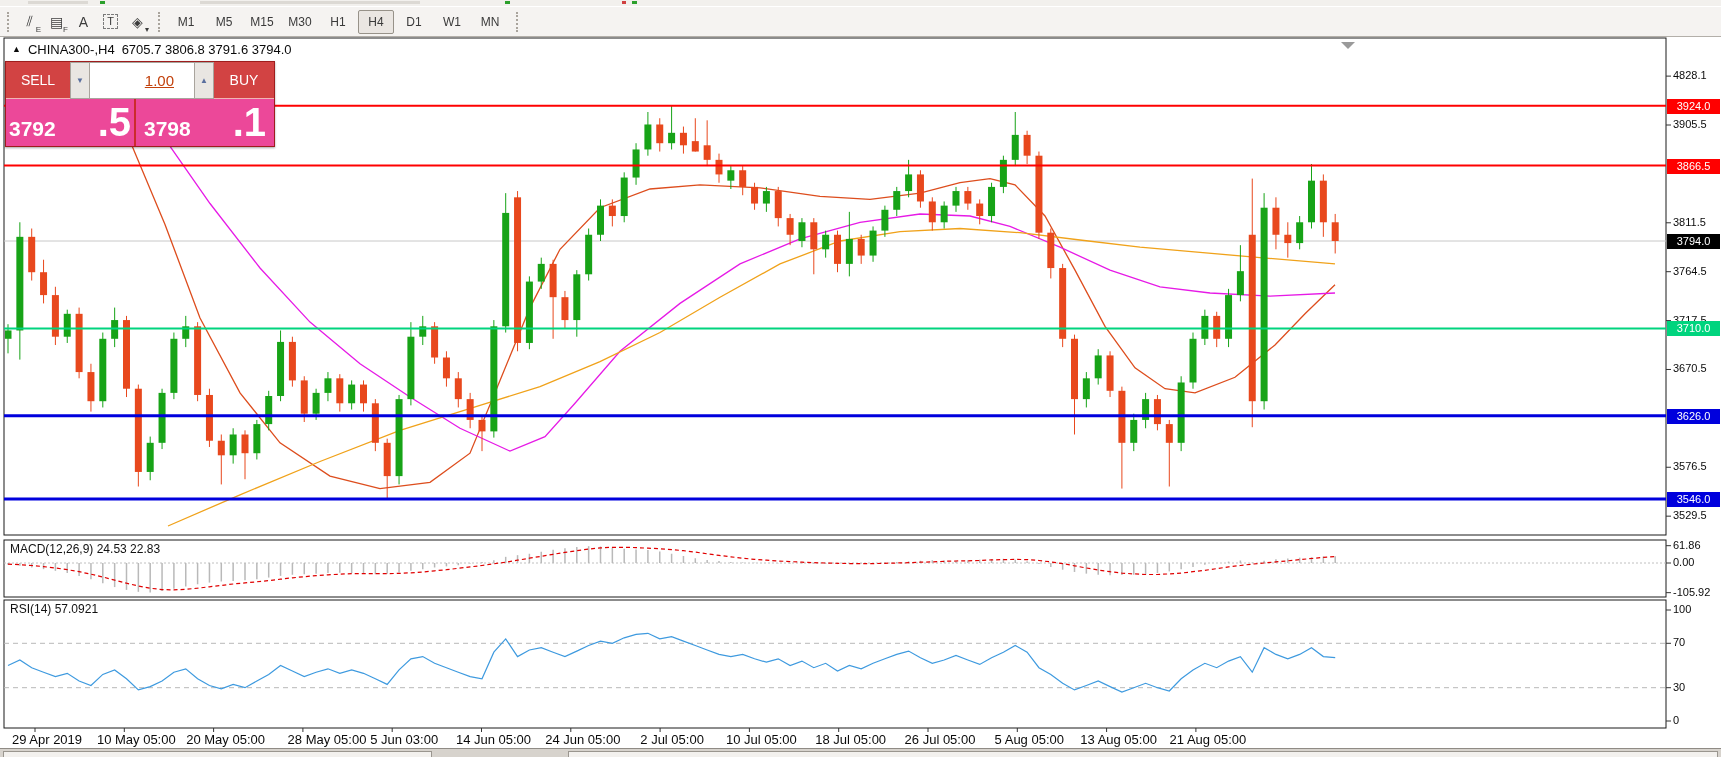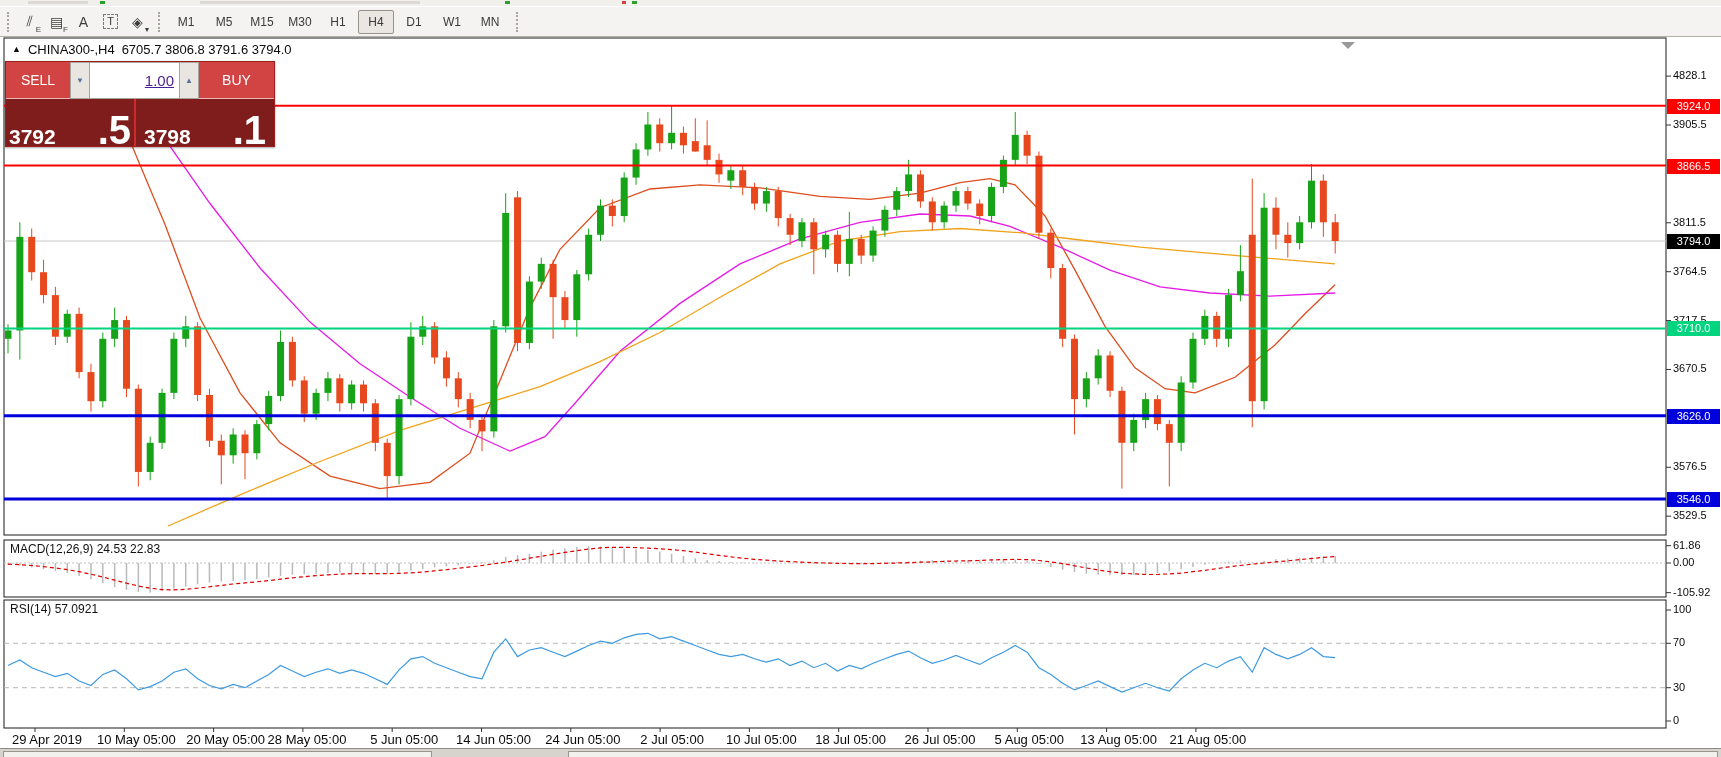--- a/index.html
+++ b/index.html
@@ -31,24 +31,24 @@
   
   .trade-panel{position:absolute;left:5px;top:61px;width:268px;z-index:3;background:#cb2b2b;
                border:1px solid #9e1d1d;box-shadow:0 1px 2px rgba(0,0,0,.35);color:#fff;}
   .tp-row{display:flex;align-items:stretch;height:37px;}
   .tp-btn{display:flex;align-items:center;justify-content:center;font-size:14px;color:#fff;
           background:#d24343;border-bottom:1px solid #f0b5b5;cursor:pointer;}
   .tp-sell{width:64px;}
   .tp-buy{flex:1;}
   .spin-btn{width:18px;background:#e9e6e2;border:1px solid #a9a49d;color:#5a6f9e;font-size:8px;
             display:flex;align-items:center;justify-content:center;cursor:pointer;}
-  .vol-field{width:84px;background:#ffffff;color:#4c1d95;font-size:15px;display:flex;
-             align-items:center;justify-content:flex-end;padding-right:5px;border-top:1px solid #a9a49d;border-bottom:1px solid #a9a49d;text-decoration:underline;}
+  .vol-field{width:84px;background:#ffffff;color:#c2410c;font-size:15px;display:flex;
+             align-items:center;justify-content:flex-end;padding-right:20px;border-top:1px solid #a9a49d;border-bottom:1px solid #a9a49d;text-decoration:underline;}
   .tp-prices{display:flex;height:47px;}
-  .tp-price{background:#7f1d1d;display:flex;align-items:baseline;justify-content:center;padding-top:12px;gap:42px;}
+  .tp-price{background:#ec4899;display:flex;align-items:baseline;justify-content:center;padding-top:4px;gap:42px;}
   .tp-price.sell{width:128px;margin-right:2px;}
   .tp-price.buy{flex:1;}
   .big-main{font-size:21px;font-weight:bold;}
   .big-frac{font-size:40px;font-weight:bold;line-height:38px;}
 
   
   .annotation{position:absolute;left:1253px;top:341px;z-index:2;font-size:47px;color:#fb221a;
               white-space:nowrap;letter-spacing:1px;}
 
   
@@ -572,22 +572,22 @@
       <div class="axis-label" style="top: 538.679px;">61.86</div>
       <div class="axis-label" style="top: 556px;">0.00</div>
       <div class="axis-label" style="top: 585.658px;">-105.92</div>
       <div class="axis-label" style="top: 603px;">100</div>
       <div class="axis-label" style="top: 636.3px;">70</div>
       <div class="axis-label" style="top: 680.7px;">30</div>
       <div class="axis-label" style="top: 714px;">0</div>
       <div class="time-label" style="left: 35px;">29 Apr 2019</div>
       <div class="time-label" style="left: 124.3px;">10 May 05:00</div>
       <div class="time-label" style="left: 213.6px;">20 May 05:00</div>
-      <div class="time-label" style="left: 295px;">28 May 05:00</div>
-      <div class="time-label" style="left: 392.2px;">5 Jun 05:00</div>
+      <div class="time-label" style="left: 315px;">28 May 05:00</div>
+      <div class="time-label" style="left: 392.2px;">5 Jun 03:00</div>
       <div class="time-label" style="left: 481.5px;">14 Jun 05:00</div>
       <div class="time-label" style="left: 570.8px;">24 Jun 05:00</div>
       <div class="time-label" style="left: 660.1px;">2 Jul 05:00</div>
       <div class="time-label" style="left: 749.4px;">10 Jul 05:00</div>
       <div class="time-label" style="left: 838.7px;">18 Jul 05:00</div>
       <div class="time-label" style="left: 928px;">26 Jul 05:00</div>
       <div class="time-label" style="left: 1017.3px;">5 Aug 05:00</div>
       <div class="time-label" style="left: 1106.6px;">13 Aug 05:00</div>
       <div class="time-label" style="left: 1195.9px;">21 Aug 05:00</div>
     </div>

